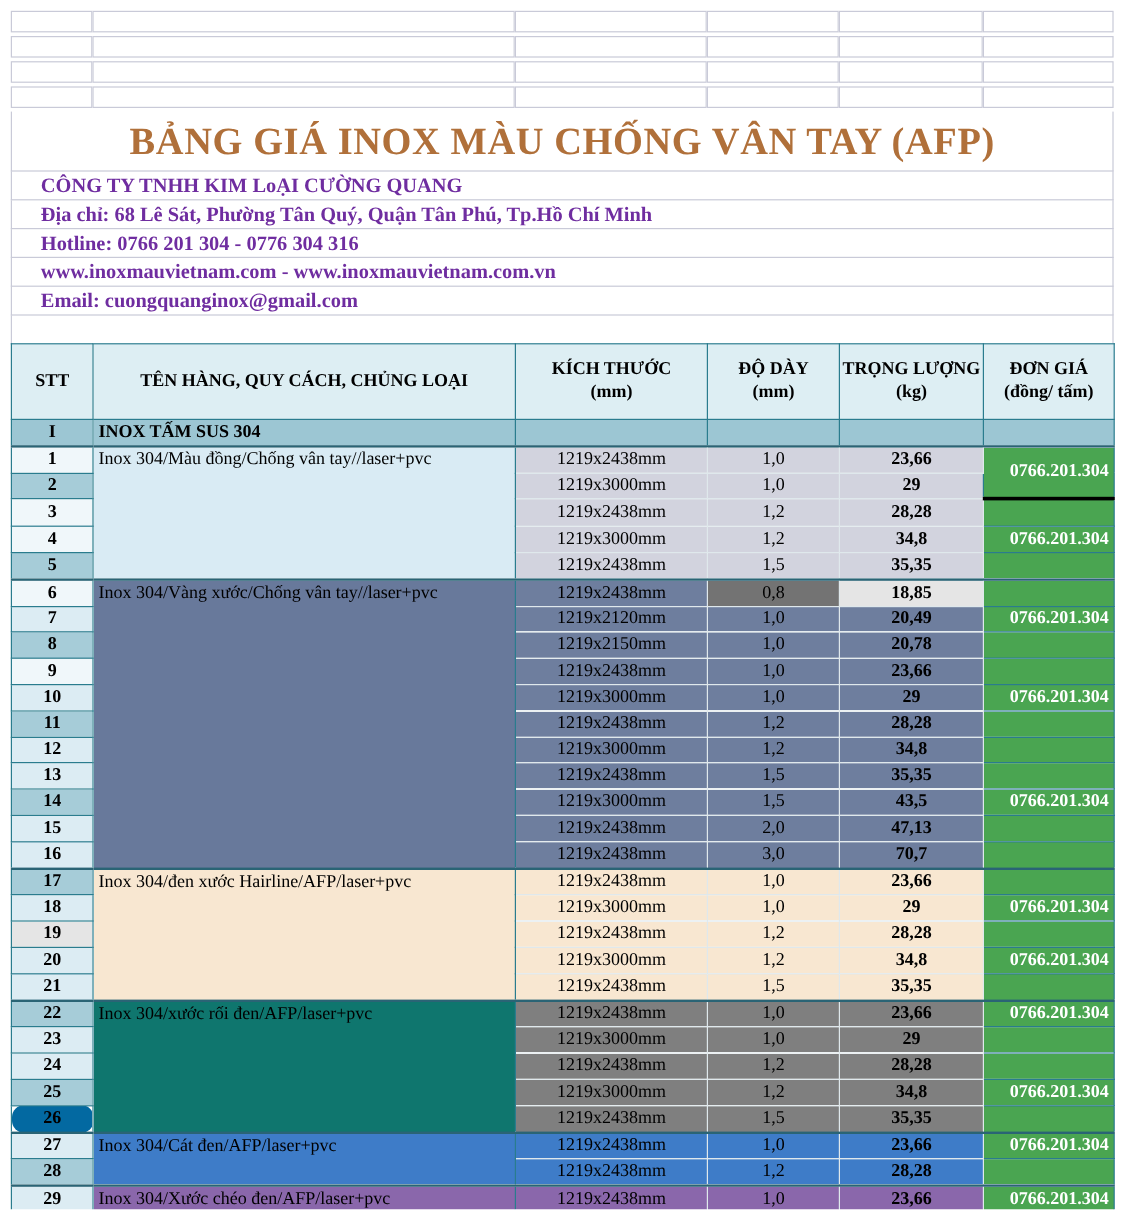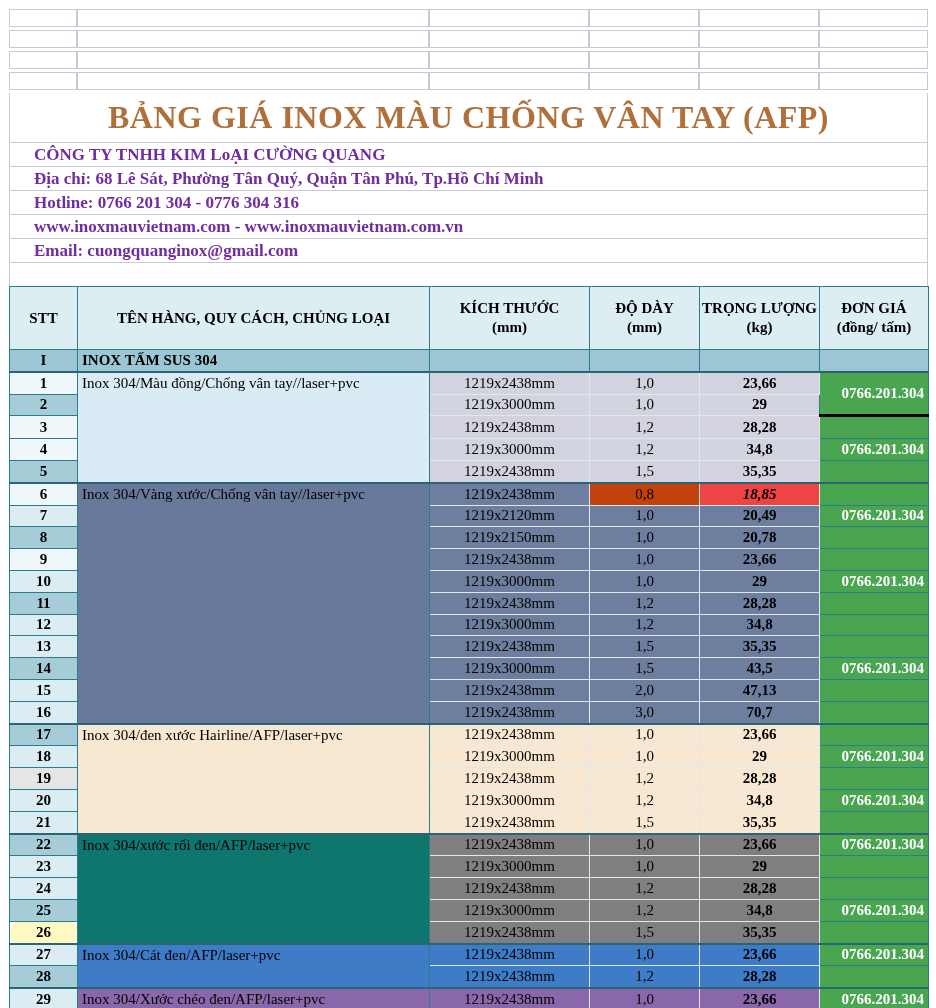--- a/index.html
+++ b/index.html
@@ -216,22 +216,22 @@
           <td class="stt-cell" style="background: rgb(166, 204, 216);">5</td>
           <td class="mid-cell" style="background: rgb(210, 211, 222);">1219x2438mm</td>
           <td class="mid-cell" style="background: rgb(210, 211, 222);">1,5</td>
           <td class="mid-cell weight-cell" style="background: rgb(210, 211, 222);">35,35</td>
           <td class="price-cell"></td>
         </tr>
         <tr class="group-start">
           <td class="stt-cell" style="background: rgb(240, 247, 250);">6</td>
           <td class="name-cell" rowspan="11" style="background: rgb(104, 121, 155);">Inox 304/Vàng xước/Chống vân tay//laser+pvc</td>
           <td class="mid-cell" style="background: rgb(110, 126, 158);">1219x2438mm</td>
-          <td class="mid-cell" style="background: #c2410c;">0,8</td>
-          <td class="mid-cell weight-cell" style="background: #ef4444; font-style: italic;">18,85</td>
+          <td class="mid-cell" style="background: #737373;">0,8</td>
+          <td class="mid-cell weight-cell" style="background: #e5e5e5;">18,85</td>
           <td class="price-cell"></td>
         </tr>
         <tr>
           <td class="stt-cell" style="background: rgb(220, 236, 243);">7</td>
           <td class="mid-cell" style="background: rgb(110, 126, 158);">1219x2120mm</td>
           <td class="mid-cell" style="background: rgb(110, 126, 158);">1,0</td>
           <td class="mid-cell weight-cell" style="background: rgb(110, 126, 158);">20,49</td>
           <td class="price-cell">0766.201.304</td>
         </tr>
         <tr>
@@ -356,21 +356,21 @@
           <td class="price-cell"></td>
         </tr>
         <tr>
           <td class="stt-cell" style="background: rgb(166, 204, 216);">25</td>
           <td class="mid-cell" style="background: rgb(127, 127, 127);">1219x3000mm</td>
           <td class="mid-cell" style="background: rgb(127, 127, 127);">1,2</td>
           <td class="mid-cell weight-cell" style="background: rgb(127, 127, 127);">34,8</td>
           <td class="price-cell">0766.201.304</td>
         </tr>
         <tr>
-          <td class="stt-cell" style="background: #fef9c3; border-radius: 10px;">26</td>
+          <td class="stt-cell" style="background: #0369a1; border-radius: 10px;">26</td>
           <td class="mid-cell" style="background: rgb(127, 127, 127);">1219x2438mm</td>
           <td class="mid-cell" style="background: rgb(127, 127, 127);">1,5</td>
           <td class="mid-cell weight-cell" style="background: rgb(127, 127, 127);">35,35</td>
           <td class="price-cell"></td>
         </tr>
         <tr class="group-start">
           <td class="stt-cell" style="background: rgb(220, 236, 243);">27</td>
           <td class="name-cell" rowspan="2" style="background: rgb(62, 124, 200);">Inox 304/Cát đen/AFP/laser+pvc</td>
           <td class="mid-cell" style="background: rgb(62, 124, 200);">1219x2438mm</td>
           <td class="mid-cell" style="background: rgb(62, 124, 200);">1,0</td>

